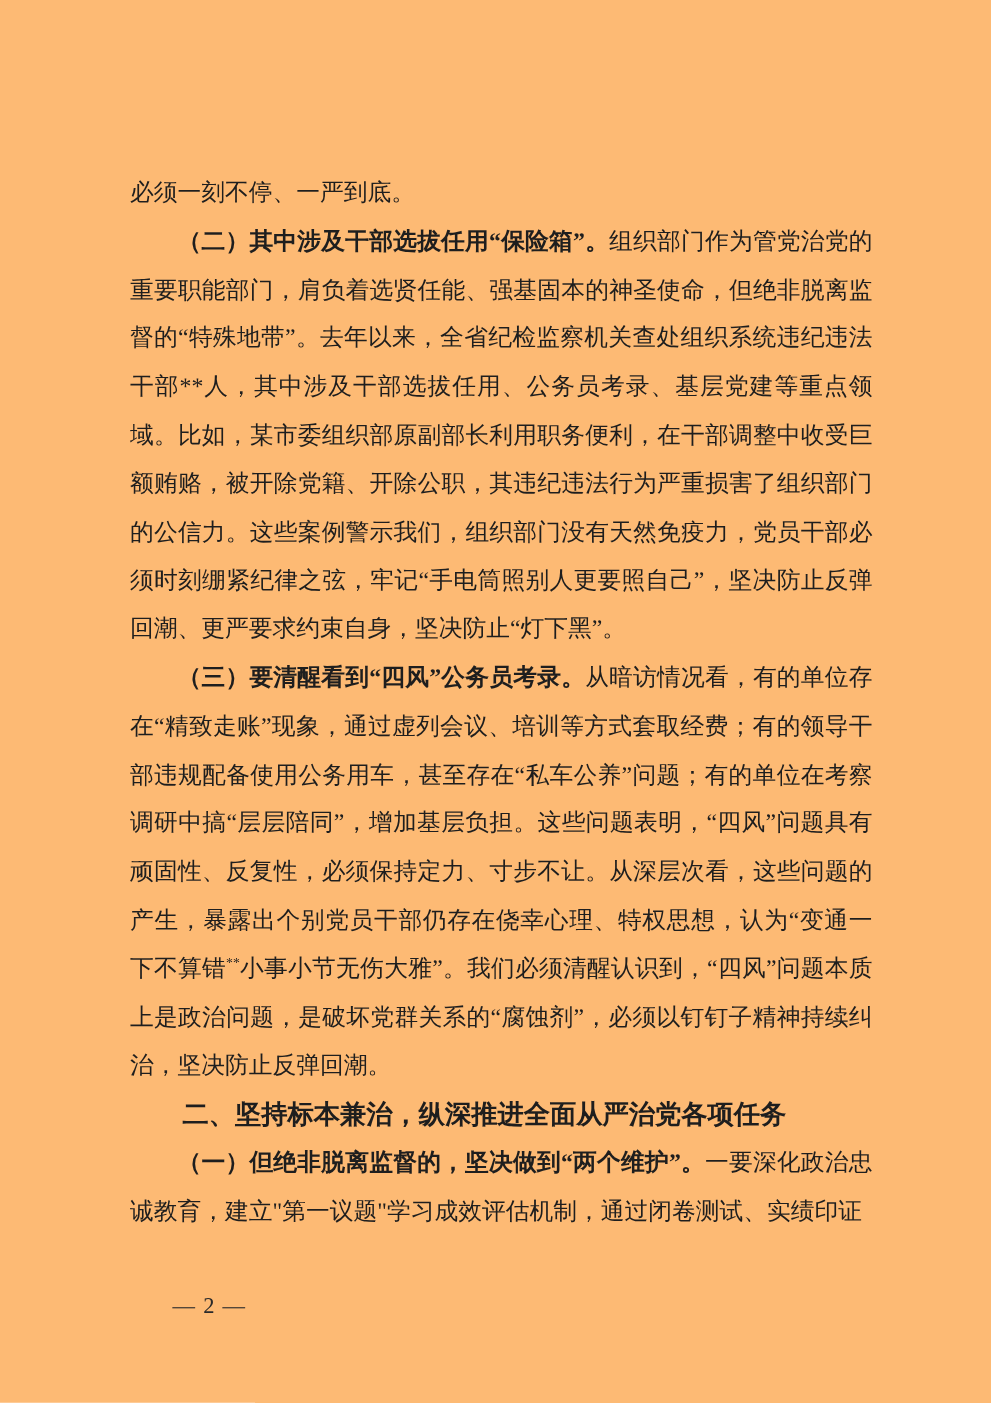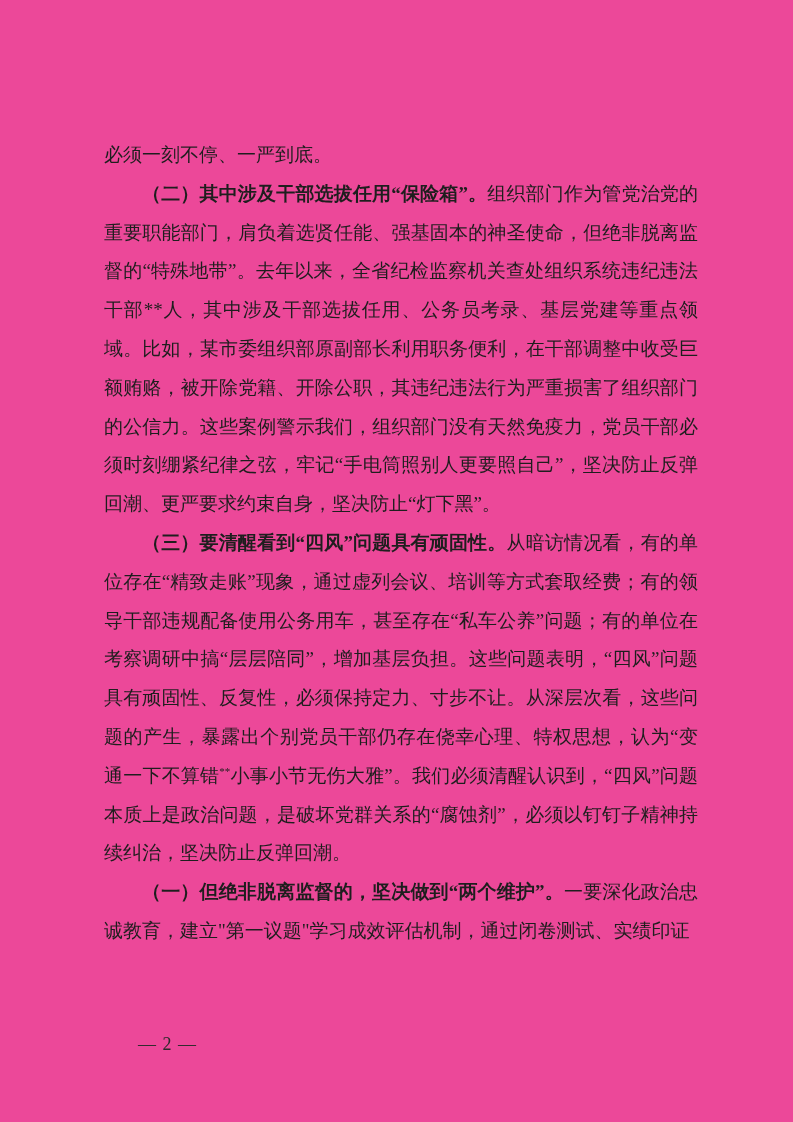--- a/index.html
+++ b/index.html
@@ -13,21 +13,21 @@
     position: relative;
     font-family: "Liberation Serif", "DejaVu Serif", serif;
     color: #1e1e1e;
     overflow: hidden;
   }
   .page {
     position: absolute;
     left: 0; top: 0;
     width: 793px;
     height: 1122px;
-    background: #ec4899;
+    background: #fdba74;
   }
   .doc-body {
     position: absolute;
     left: 104px;
     top: 136px;
     width: 594px;
     font-size: 19px;
     line-height: 38.8px;
     text-align: justify;
     text-justify: inter-character;
@@ -69,21 +69,22 @@
 </head>
 <body>
 
 <div class="page">
   <div class="doc-body">
 
     <p class="para no-indent">必须一刻不停、一严到底。</p>
 
     <p class="para"><span class="lead">（二）其中涉及干部选拔任用“保险箱”。</span><span>组织部门作为管党治党的重要职能部门，肩负着选贤任能、强基固本的神圣使命，但绝非脱离监督的“特殊地带”。去年以来，全省纪检监察机关查处组织系统违纪违法干部**人，其中涉及干部选拔任用、公务员考录、基层党建等重点领域。比如，某市委组织部原副部长利用职务便利，在干部调整中收受巨额贿赂，被开除党籍、开除公职，其违纪违法行为严重损害了组织部门的公信力。这些案例警示我们，组织部门没有天然免疫力，党员干部必须时刻绷紧纪律之弦，牢记“手电筒照别人更要照自己”，坚决防止反弹回潮、更严要求约束自身，坚决防止“灯下黑”。</span></p>
 
-    <p class="para"><span class="lead">（三）要清醒看到“四风”问题具有顽固性。</span><span>从暗访情况看，有的单位存在“精致走账”现象，通过虚列会议、培训等方式套取经费；有的领导干部违规配备使用公务用车，甚至存在“私车公养”问题；有的单位在考察调研中搞“层层陪同”，增加基层负担。这些问题表明，“四风”问题具有顽固性、反复性，必须保持定力、寸步不让。从深层次看，这些问题的产生，暴露出个别党员干部仍存在侥幸心理、特权思想，认为“变通一下不算错</span><sup class="note-mark">**</sup><span>小事小节无伤大雅”。我们必须清醒认识到，“四风”问题本质上是政治问题，是破坏党群关系的“腐蚀剂”，必须以钉钉子精神持续纠治，坚决防止反弹回潮。</span></p>
+    <p class="para"><span class="lead">（三）要清醒看到“四风”公务员考录。</span><span>从暗访情况看，有的单位存在“精致走账”现象，通过虚列会议、培训等方式套取经费；有的领导干部违规配备使用公务用车，甚至存在“私车公养”问题；有的单位在考察调研中搞“层层陪同”，增加基层负担。这些问题表明，“四风”问题具有顽固性、反复性，必须保持定力、寸步不让。从深层次看，这些问题的产生，暴露出个别党员干部仍存在侥幸心理、特权思想，认为“变通一下不算错</span><sup class="note-mark">**</sup><span>小事小节无伤大雅”。我们必须清醒认识到，“四风”问题本质上是政治问题，是破坏党群关系的“腐蚀剂”，必须以钉钉子精神持续纠治，坚决防止反弹回潮。</span></p>
 
+    <h2 class="section-heading">二、坚持标本兼治，纵深推进全面从严治党各项任务</h2>
 
     <p class="para"><span class="lead">（一）但绝非脱离监督的，坚决做到“两个维护”。</span><span>一要深化政治忠诚教育，建立"第一议题"学习成效评估机制，通过闭卷测试、实绩印证</span></p>
 
   </div>
 
   <div class="footer">— 2 —</div>
 </div>
 
 </body></html>

